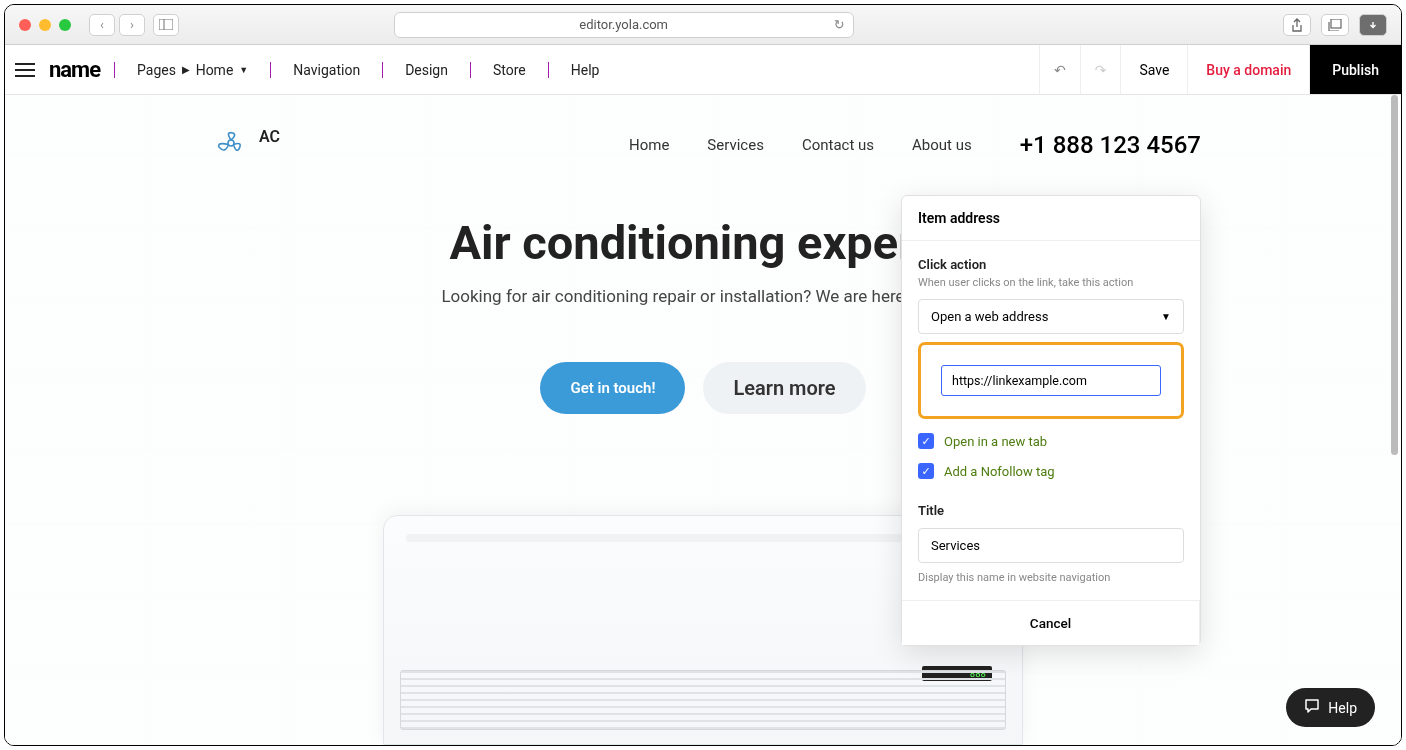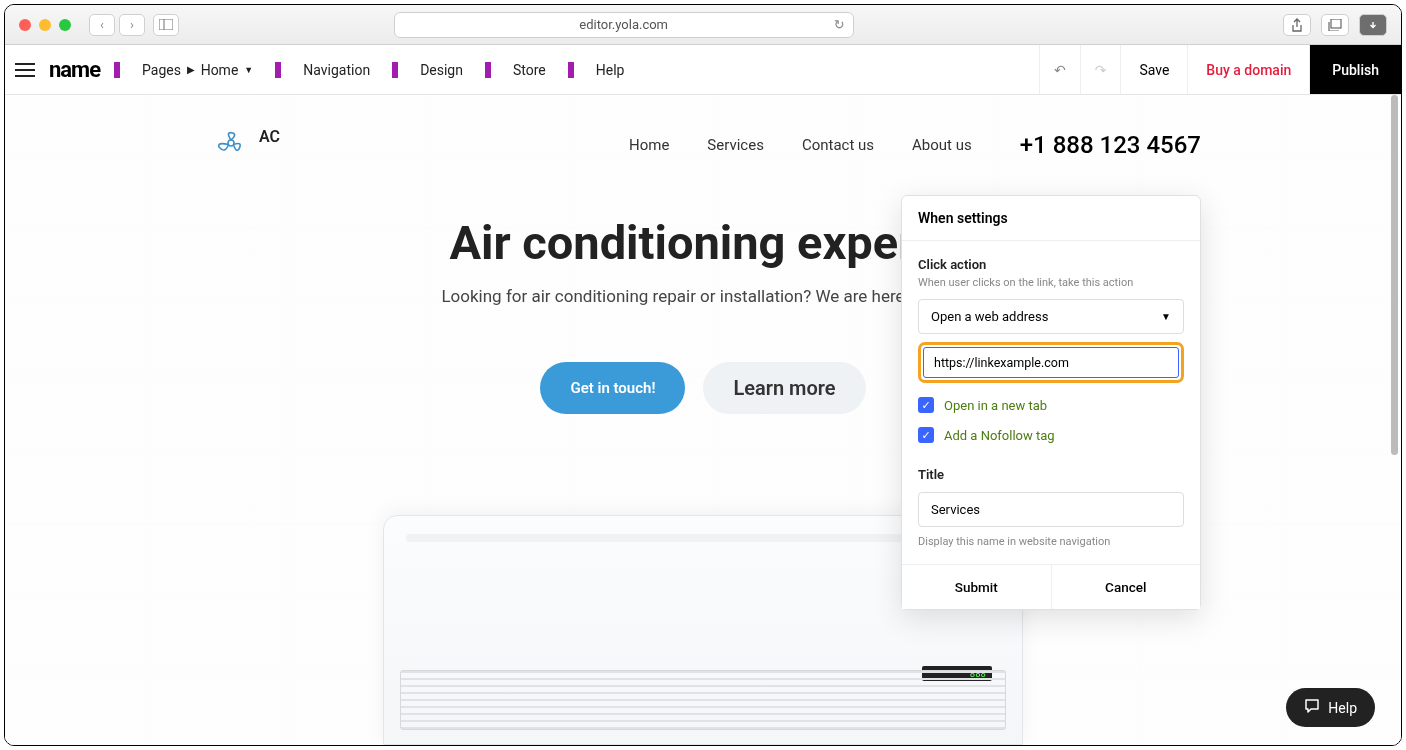--- a/index.html
+++ b/index.html
@@ -21,21 +21,21 @@
     .chrome-right { display: flex; gap: 10px; margin-left: auto; }
     .chrome-icon-btn { width: 28px; height: 22px; border: 1px solid #d0d0d0; border-radius: 5px; background: #fff; display: flex; align-items: center; justify-content: center; color: #666; }
     .chrome-icon-btn.dark { background: #6e6e6e; color: #fff; }
     
     
     .editor-toolbar { height: 50px; background: #fff; border-bottom: 1px solid #e5e5e5; display: flex; align-items: stretch; }
     .toolbar-left { display: flex; align-items: center; }
     .hamburger { width: 40px; display: flex; align-items: center; justify-content: center; }
     .hamburger svg { width: 20px; height: 14px; }
     .logo { padding: 0 14px 0 4px; font-size: 22px; font-weight: 700; letter-spacing: -1px; }
-    .menu-item { padding: 0 22px; display: flex; align-items: center; border-left: 6px solid #a21caf; font-size: 14px; color: #222; cursor: pointer; }
+    .menu-item { padding: 0 22px; display: flex; align-items: center; border-left: 1px solid #a21caf; font-size: 14px; color: #222; cursor: pointer; }
     .pages-breadcrumb { display: flex; align-items: center; gap: 6px; font-size: 14px; }
     .toolbar-right { margin-left: auto; display: flex; align-items: stretch; }
     .tool-btn { padding: 0 18px; display: flex; align-items: center; border-left: 1px solid #eee; font-size: 14px; cursor: pointer; }
     .tool-btn.icon-only { padding: 0 14px; color: #888; }
     .tool-btn.buy { color: #e41e3f; font-weight: 500; }
     .tool-btn.publish { background: #000; color: #fff; font-weight: 500; padding: 0 22px; }
     
     
     .page-canvas { position: relative; height: calc(100% - 90px); overflow: hidden; }
     .brick-bg { position: absolute; inset: 0; background: linear-gradient(rgba(255,255,255,0.92), rgba(255,255,255,0.92)), repeating-linear-gradient(0deg, transparent, transparent 72px, rgba(0,0,0,0.05) 72px, rgba(0,0,0,0.05) 74px), repeating-linear-gradient(90deg, transparent, transparent 140px, rgba(0,0,0,0.04) 140px, rgba(0,0,0,0.04) 142px); background-color: #e8edf1; }
@@ -59,21 +59,21 @@
     .ac-display { position: absolute; top: 150px; right: 30px; width: 70px; height: 15px; background: #222; border-radius: 2px; display: flex; align-items: center; justify-content: flex-end; padding-right: 6px; }
     .ac-display span { color: #5f5; font-size: 9px; font-family: monospace; }
     
     
     .settings-panel { position: absolute; top: 190px; right: 200px; width: 300px; background: #fff; border: 1px solid #e0e0e0; border-radius: 6px; box-shadow: 0 8px 30px rgba(0,0,0,0.12); z-index: 10; }
     .panel-header { padding: 14px 16px; border-bottom: 1px solid #eee; font-size: 14px; font-weight: 600; }
     .panel-body { padding: 16px; }
     .field-label { font-size: 13px; font-weight: 600; color: #222; }
     .field-help { font-size: 11px; color: #888; margin-top: 4px; }
     .select-box { margin-top: 10px; border: 1px solid #ddd; border-radius: 4px; padding: 9px 12px; font-size: 13px; display: flex; align-items: center; justify-content: space-between; cursor: pointer; }
-    .url-highlight { border: 3px solid #f4a321; border-radius: 7px; padding: 2px; margin-top: 8px; }
+    .url-highlight { border: 3px solid #f4a321; border-radius: 7px; padding: 20px; margin-top: 8px; }
     .url-input { width: 100%; border: 1px solid #3a66ff; border-radius: 3px; padding: 7px 10px; font-size: 12.5px; outline: none; }
     .checkbox-row { display: flex; align-items: center; gap: 10px; margin-top: 14px; }
     .checkbox { width: 16px; height: 16px; background: #3a66ff; border-radius: 3px; display: flex; align-items: center; justify-content: center; color: #fff; font-size: 11px; }
     .checkbox-label { font-size: 13px; color: #4d7c0f; }
     .title-section { margin-top: 24px; }
     .title-input { width: 100%; margin-top: 10px; border: 1px solid #ddd; border-radius: 4px; padding: 9px 12px; font-size: 13px; }
     .panel-footer { display: flex; border-top: 1px solid #eee; }
     .panel-footer button { flex: 1; padding: 14px; background: #fff; border: none; font-size: 13.5px; cursor: pointer; font-weight: 500; }
     .panel-footer button:first-child { border-right: 1px solid #eee; }
     
@@ -196,21 +196,21 @@
       </div>
     </div>
     <div class="ac-unit">
       <div class="ac-display">
           <span>888</span>
         </div>
     </div>
   </div>
 
   <div class="settings-panel">
-    <div class="panel-header">When settings</div>
+    <div class="panel-header">Item address</div>
     <div class="panel-body">
       <div class="field-label">Click action</div>
       <div class="field-help">When user clicks on the link, take this action</div>
       <div class="select-box">
         <span>Open a web address</span>
         <span style="font-size:10px;">▼</span>
       </div>
       <div class="url-highlight">
         <input class="url-input" value="https://linkexample.com" style="">
       </div>
@@ -222,21 +222,20 @@
         <div class="checkbox">✓</div>
         <span class="checkbox-label">Add a Nofollow tag</span>
       </div>
       <div class="title-section">
         <div class="field-label">Title</div>
         <input class="title-input" value="Services" style="">
         <div class="field-help" style="margin-top:8px;">Display this name in website navigation</div>
       </div>
     </div>
     <div class="panel-footer">
-      <button>Submit</button>
       <button>Cancel</button>
     </div>
   </div>
 
   <div class="scrollbar"></div>
 
   <div class="help-widget">
     <span>
       <svg width="16" height="16" viewBox="0 0 16 16">
           <path d="M2 2 h12 v9 h-7 l-3 3 v-3 h-2 z" fill="none" stroke="#fff" stroke-width="1.5" stroke-linejoin="round"></path>

